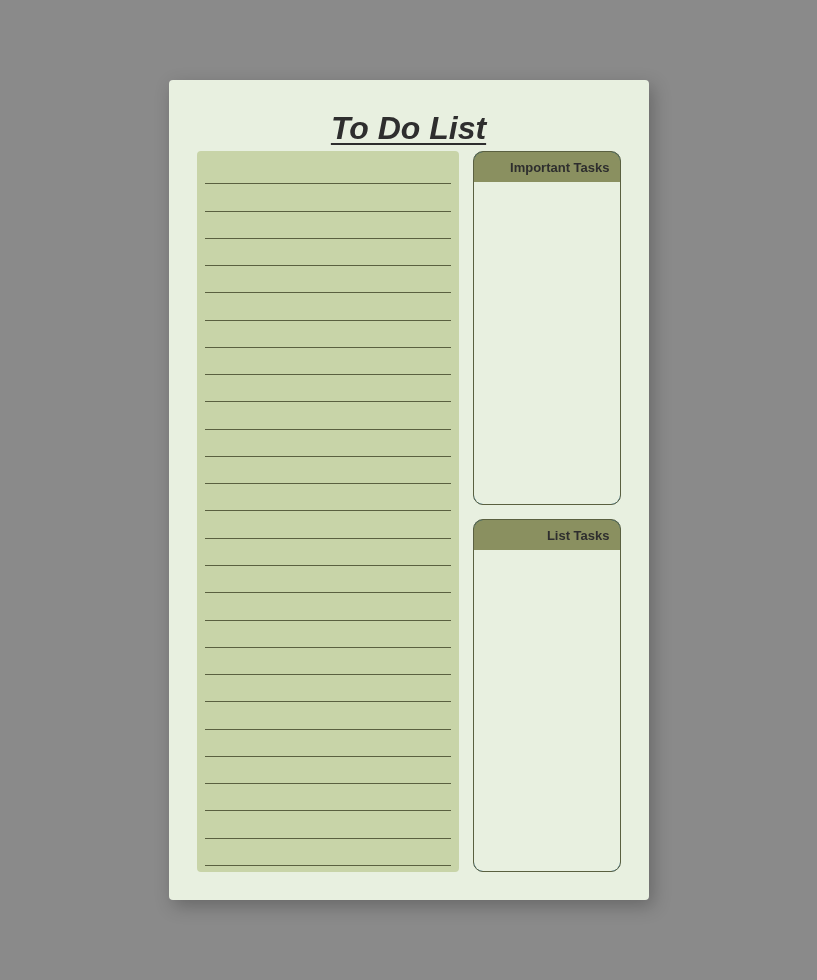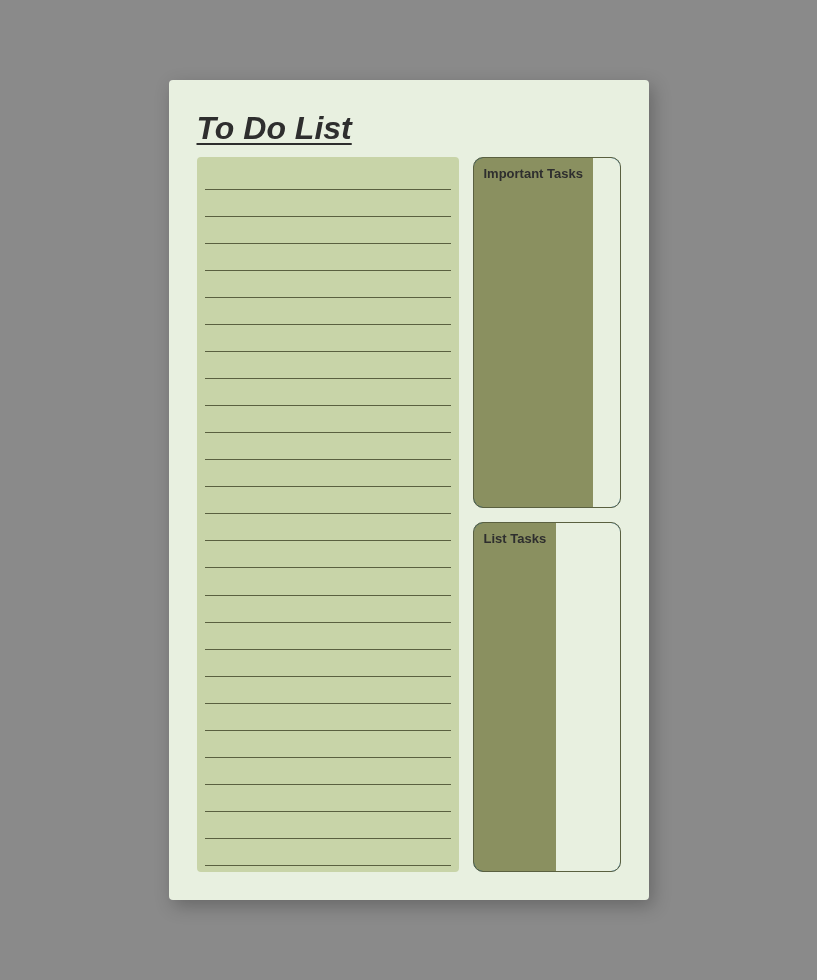--- a/index.html
+++ b/index.html
@@ -24,21 +24,22 @@
       background-color: #e8f0e0;
       border-radius: 4px;
       padding: 30px 28px 28px 28px;
       box-shadow: 4px 6px 18px rgba(0,0,0,0.25);
       display: flex;
       flex-direction: column;
       gap: 0;
     }
 
     .header {
-      margin-bottom: 10px;
+      text-align: center;
+      margin-bottom: 4px;
     }
 
     .title {
       font-size: 32px;
       font-weight: 900;
       color: #2e2e2e;
       font-style: italic;
       text-decoration: underline;
       text-decoration-thickness: 2px;
       text-underline-offset: 4px;
@@ -77,20 +78,21 @@
     .right-section {
       width: 148px;
       display: flex;
       flex-direction: column;
       gap: 14px;
     }
 
     .task-box {
       flex: 1;
       display: flex;
+      flex-direction: column;
       border: 1.5px solid #5a6040;
       border-radius: 10px;
       overflow: hidden;
       background-color: #0c4a6e;
     }
 
     .task-box-header {
       background-color: #8a9060;
       padding: 6px 10px;
       text-align: right;

